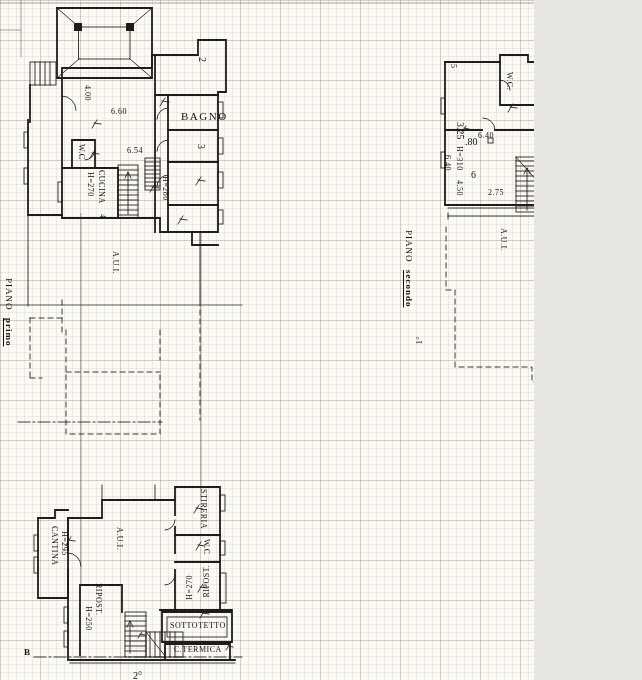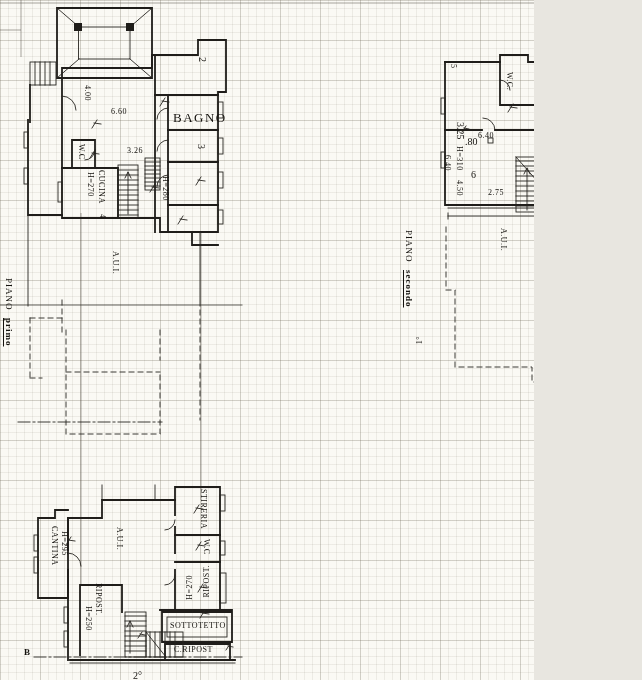--- a/index.html
+++ b/index.html
@@ -18,21 +18,21 @@
   .wall{stroke:#1f1d1a;stroke-width:1.8;fill:none;stroke-linecap:square;}
   .thin{stroke:#26241f;stroke-width:0.9;fill:none;stroke-linecap:square;}
   .dash{stroke-dasharray:5,4;}
   .dashdot{stroke-dasharray:12,3,2,3;}
   .faint{stroke:#4a463e;stroke-width:0.8;fill:none;opacity:0.6;}
   .fillink{fill:#1f1d1a;stroke:none;}
   .lbl{position:absolute;font-size:8px;color:#15130f;letter-spacing:0.5px;white-space:nowrap;line-height:1;}
   .vtext{writing-mode:vertical-rl;text-orientation:mixed;}
   .vup{writing-mode:vertical-rl;text-orientation:mixed;transform:rotate(180deg);}
   .tiny{font-size:10px;letter-spacing:0;}
-  .big{font-size:13px;letter-spacing:1.5px;}
+  .big{font-size:11px;letter-spacing:1.5px;margin-left:8px;}
   .title{font-size:9px;letter-spacing:1px;}
   .title .nm{font-weight:bold;text-decoration:underline;margin-top:7px;}
 </style>
 </head>
 <body>
 
 <div id="sheet">
 
   <svg class="plan" style="left:0;top:0" width="642" height="680" viewBox="0 0 642 680">
     <path class="faint" d="M0,3 H642"></path>
@@ -165,21 +165,21 @@
       <path transform="translate(46,70)" d="m0,0 l5,-8 m-3,3 l7,1"></path>
       <path transform="translate(118,163)" d="m0,0 l4,-6 m-2,2 l5,1"></path>
       <path transform="translate(206,175)" d="m0,0 l4,-6 m-2,2 l5,1"></path>
     </g>
 
     <path class="thin dashdot" d="M14,182 H222"></path>
   </svg>
 
   <div class="lbl vtext" style="left:83px;top:85px">4.00</div>
   <div class="lbl" style="left:111px;top:108px">6.60</div>
-  <div class="lbl" style="left:127px;top:147px">3.26</div>
+  <div class="lbl" style="left:127px;top:147px">6.54</div>
   <div class="lbl big" style="left:173px;top:111px">BAGNO</div>
   <div class="lbl vtext tiny" style="left:197px;top:57px">2</div>
   <div class="lbl vtext tiny" style="left:196px;top:144px">3</div>
   <div class="lbl vtext" style="left:77px;top:144px">W.C</div>
   <div class="lbl vtext" style="left:97px;top:170px">CUCINA</div>
   <div class="lbl vtext" style="left:86px;top:172px">H=270</div>
   <div class="lbl vtext" style="left:98px;top:214px">4</div>
   <div class="lbl vtext" style="left:161px;top:176px">H=280</div>
   <div class="lbl vtext" style="left:111px;top:251px">A.U.I.</div>
   <div class="lbl vtext title" style="left:4px;top:278px">
@@ -206,17 +206,17 @@
   <div class="lbl vtext" style="left:50px;top:526px">CANTINA</div>
   <div class="lbl vtext" style="left:60px;top:531px">H=295</div>
   <div class="lbl vtext" style="left:115px;top:527px">A.U.I.</div>
   <div class="lbl vtext" style="left:94px;top:583px">RIPOST.</div>
   <div class="lbl vtext" style="left:84px;top:606px">H=250</div>
   <div class="lbl vtext" style="left:199px;top:489px">STIRERIA</div>
   <div class="lbl vtext" style="left:202px;top:539px">W.C</div>
   <div class="lbl vup" style="left:203px;top:565px">RIPOST.</div>
   <div class="lbl vup" style="left:186px;top:575px">H=270</div>
   <div class="lbl" style="left:170px;top:622px">SOTTOTETTO</div>
-  <div class="lbl" style="left:174px;top:646px">C.RIPOST</div>
+  <div class="lbl" style="left:174px;top:646px">C.TERMICA</div>
   <div class="lbl" style="left:24px;top:648px;font-weight:bold;font-size:9px">B</div>
   <div class="lbl tiny" style="left:133px;top:671px">2°</div>
 
 </div>
 
 </body></html>

